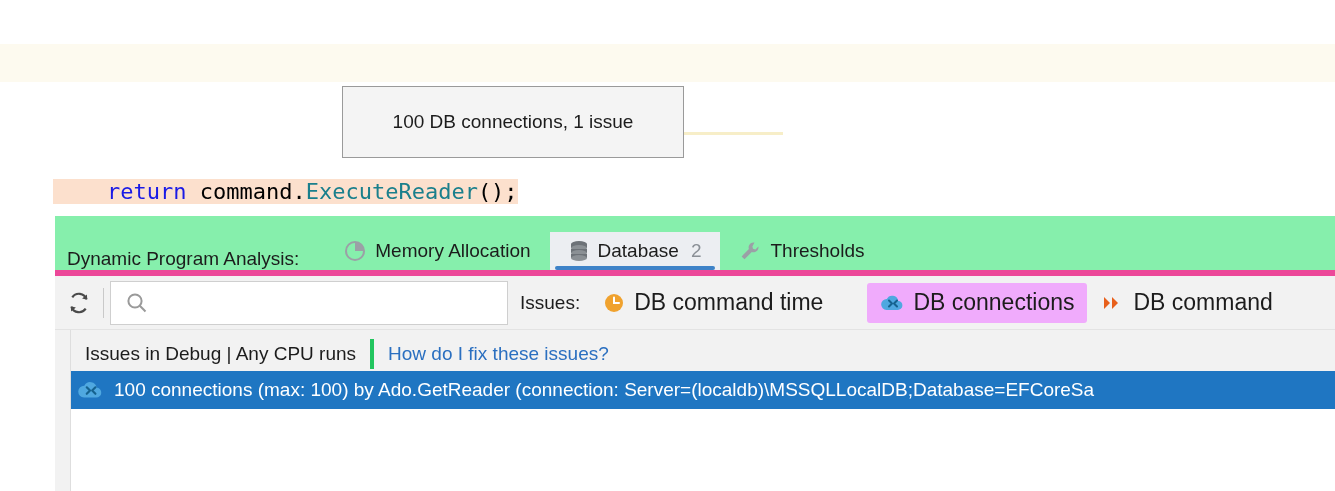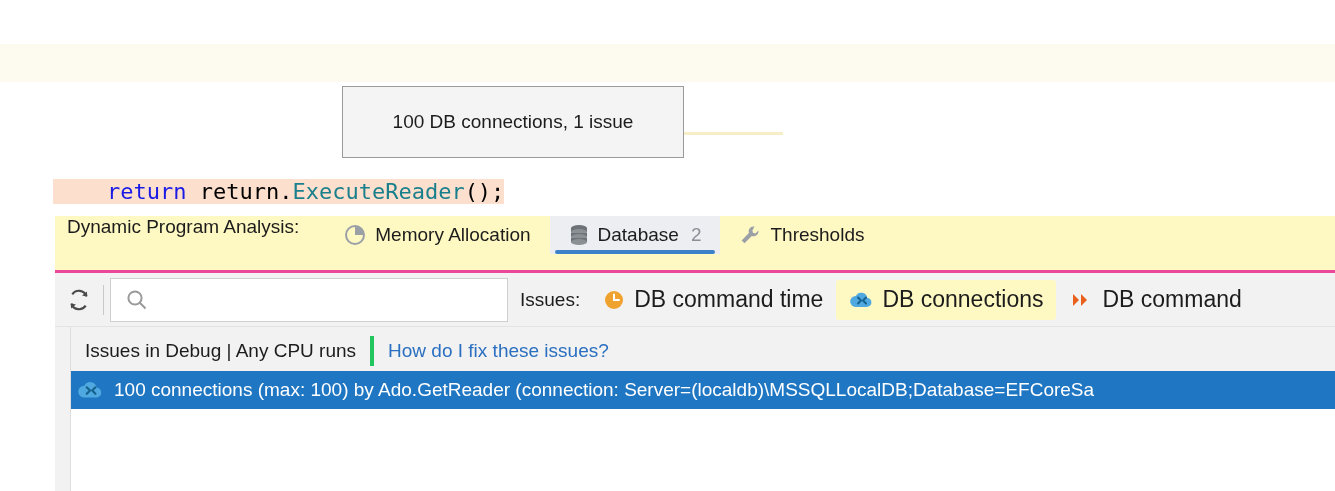--- a/index.html
+++ b/index.html
@@ -46,23 +46,23 @@
     display:flex;align-items:center;justify-content:center;
   }
 
   
   .panel{
     position:absolute;left:55px;top:216px;width:1280px;height:275px;
     background:#ffffff;
   }
   
   .tabbar{
-    position:relative;height:54px;background:#fef9c3;
-    display:flex;align-items:flex-start;
-    border-bottom:3px solid #ec4899;
+    position:relative;height:54px;background:#86efac;
+    display:flex;align-items:flex-end;
+    border-bottom:6px solid #ec4899;
   }
   .dpa-label{
     font-size:19px;color:#1c1c1c;padding-left:12px;padding-right:26px;
     white-space:nowrap;
   }
   .tab{
     height:38px;display:flex;align-items:center;gap:9px;
     padding:0 19px;font-size:19px;color:#1c1c1c;
     position:relative;white-space:nowrap;cursor:default;
   }
@@ -94,21 +94,21 @@
     background:transparent;
   }
   .issues-label{
     font-size:19px;color:#1c1c1c;margin-left:12px;margin-right:10px;white-space:nowrap;
   }
   .chip{
     height:40px;display:flex;align-items:center;gap:9px;
     padding:0 13px;font-size:23px;color:#1c1c1c;white-space:nowrap;
     border-radius:3px;cursor:pointer;
   }
-  .chip.selected{ background:#fef9c3; }
+  .chip.selected{ background:#f0abfc;margin-left:31px; }
 
   
   .subbar{
     height:48px;background:#f2f2f2;display:flex;align-items:stretch;
     position:relative;
   }
   .gutter{ width:15px;background:#f2f2f2;border-right:1px solid #dedede; }
   .subbar-inner{
     flex:1;display:flex;align-items:center;background:#f2f2f2;
   }
@@ -144,21 +144,21 @@
 
   <div class="code-line ln1">
     <span class="pad hl-peach"><span class="plain">connection.</span><span class="meth">Open</span><span class="plain">();</span></span>
   </div>
 
   <div class="code-line ln2">
     <span class="pad"><span class="kw">var</span><span class="plain"> command = </span><span class="kw">new</span><span class="plain">                  </span><span class="hl-yellow"><span class="plain">ect * </span><span class="kw">from</span><span class="plain"> Blogs</span></span><span class="str">"</span><span class="plain">, connection);</span></span>
   </div>
 
   <div class="code-line ln3">
-    <span class="pad hl-peach"><span class="kw">return</span><span class="plain"> return.</span><span class="meth">ExecuteReader</span><span class="plain">();</span></span>
+    <span class="pad hl-peach"><span class="kw">return</span><span class="plain"> command.</span><span class="meth">ExecuteReader</span><span class="plain">();</span></span>
   </div>
 
   <div class="code-tooltip">
     <span>100 DB connections, 1 issue</span>
   </div>
 </div>
 
 <div class="panel">
 
   <div class="tabbar">

